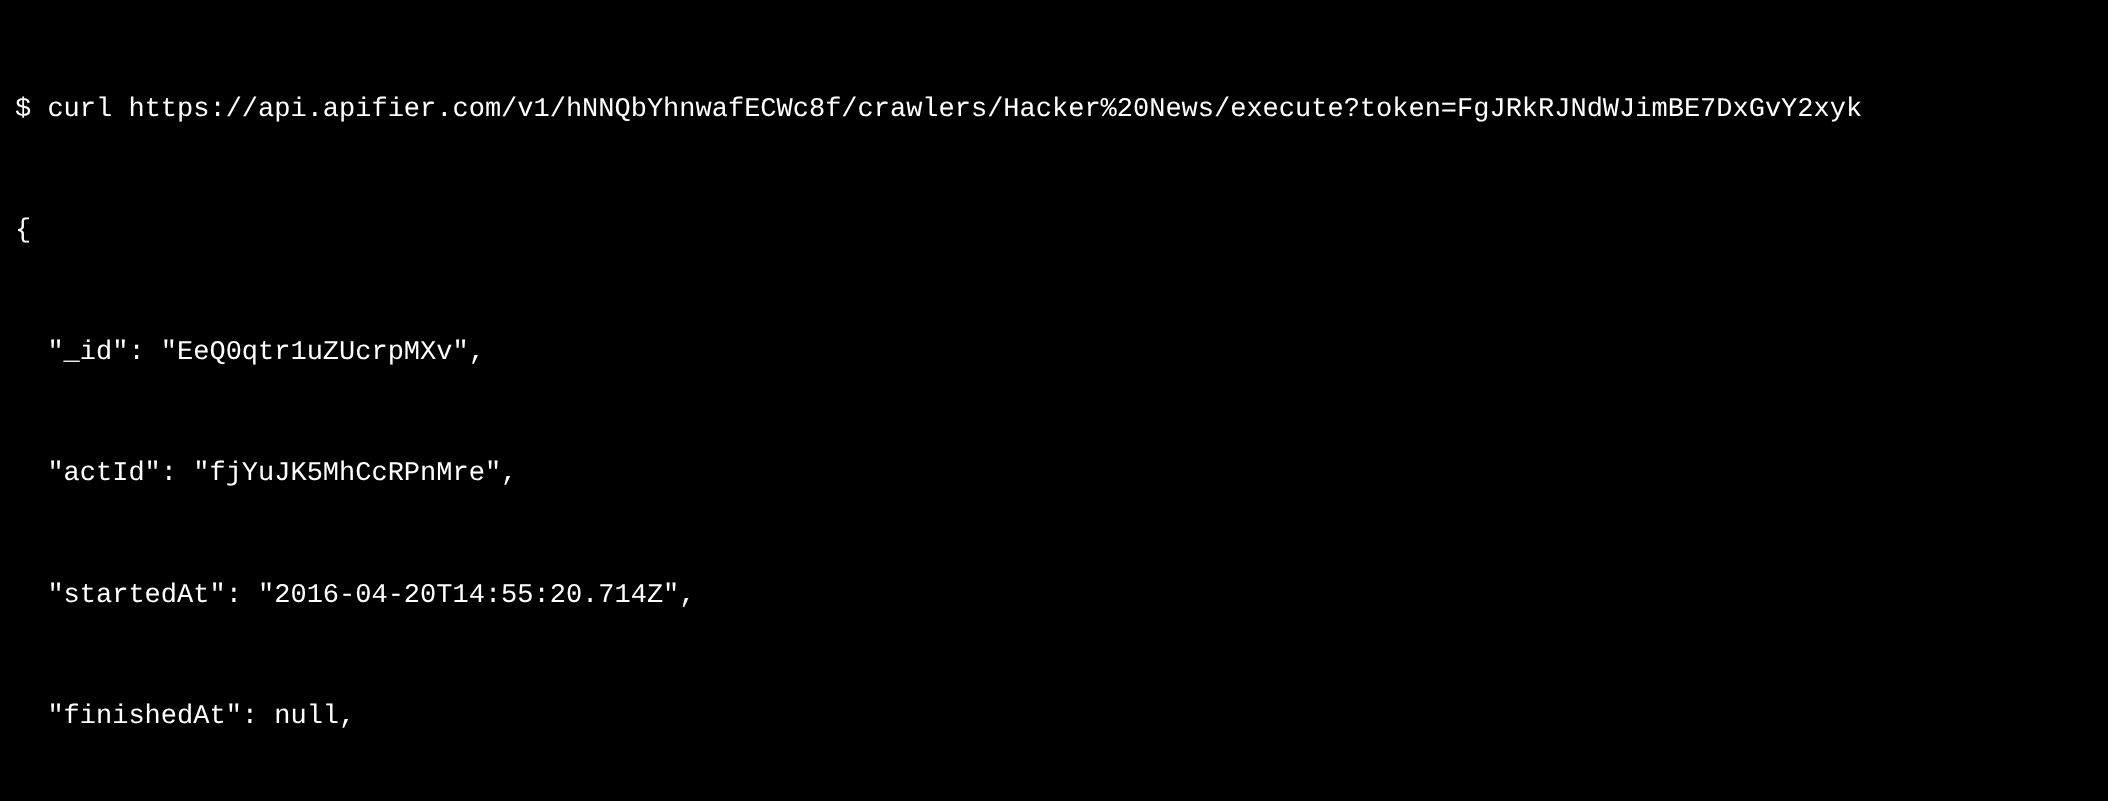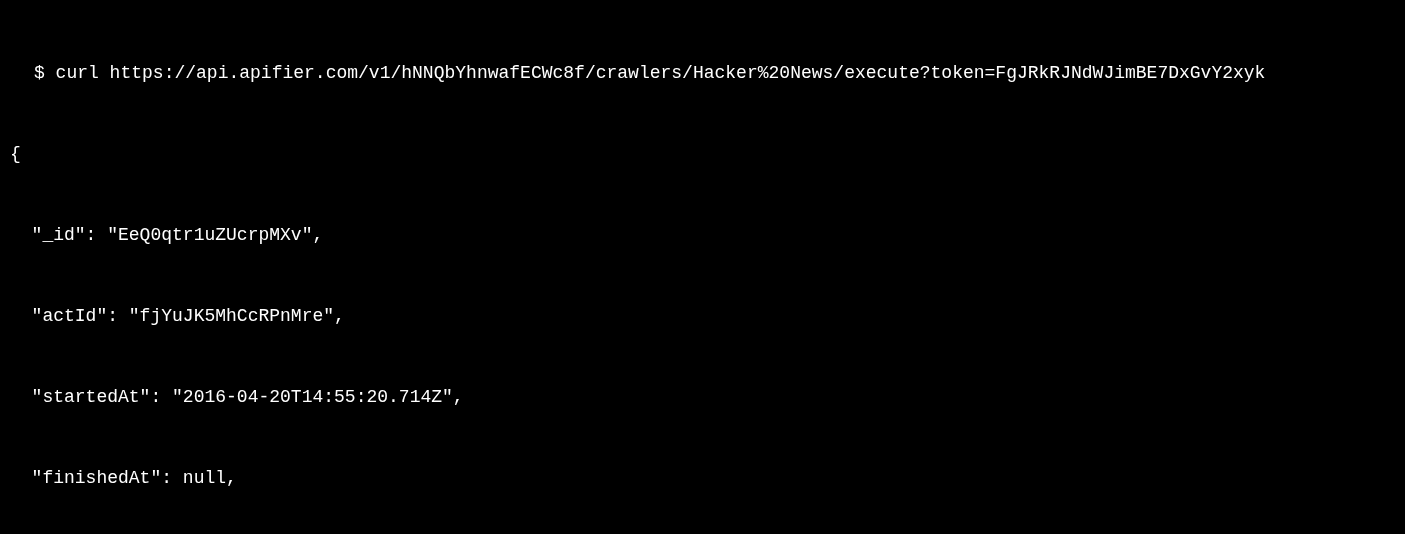--- a/index.html
+++ b/index.html
@@ -16,21 +16,20 @@
       padding: 6px 10px;
       width: 1405px;
       height: 534px;
       overflow: hidden;
     }
     .terminal {
       white-space: pre;
     }
     .prompt-line {
       display: block;
-      margin-left: 24px;
     }
     .json-line {
       display: block;
     }
   </style>
 </head>
 <body>
 
 <div class="terminal">
   <span class="prompt-line"><span>$ </span><span>curl https://api.apifier.com/v1/hNNQbYhnwafECWc8f/crawlers/Hacker%20News/execute?token=FgJRkRJNdWJimBE7DxGvY2xyk</span></span>

